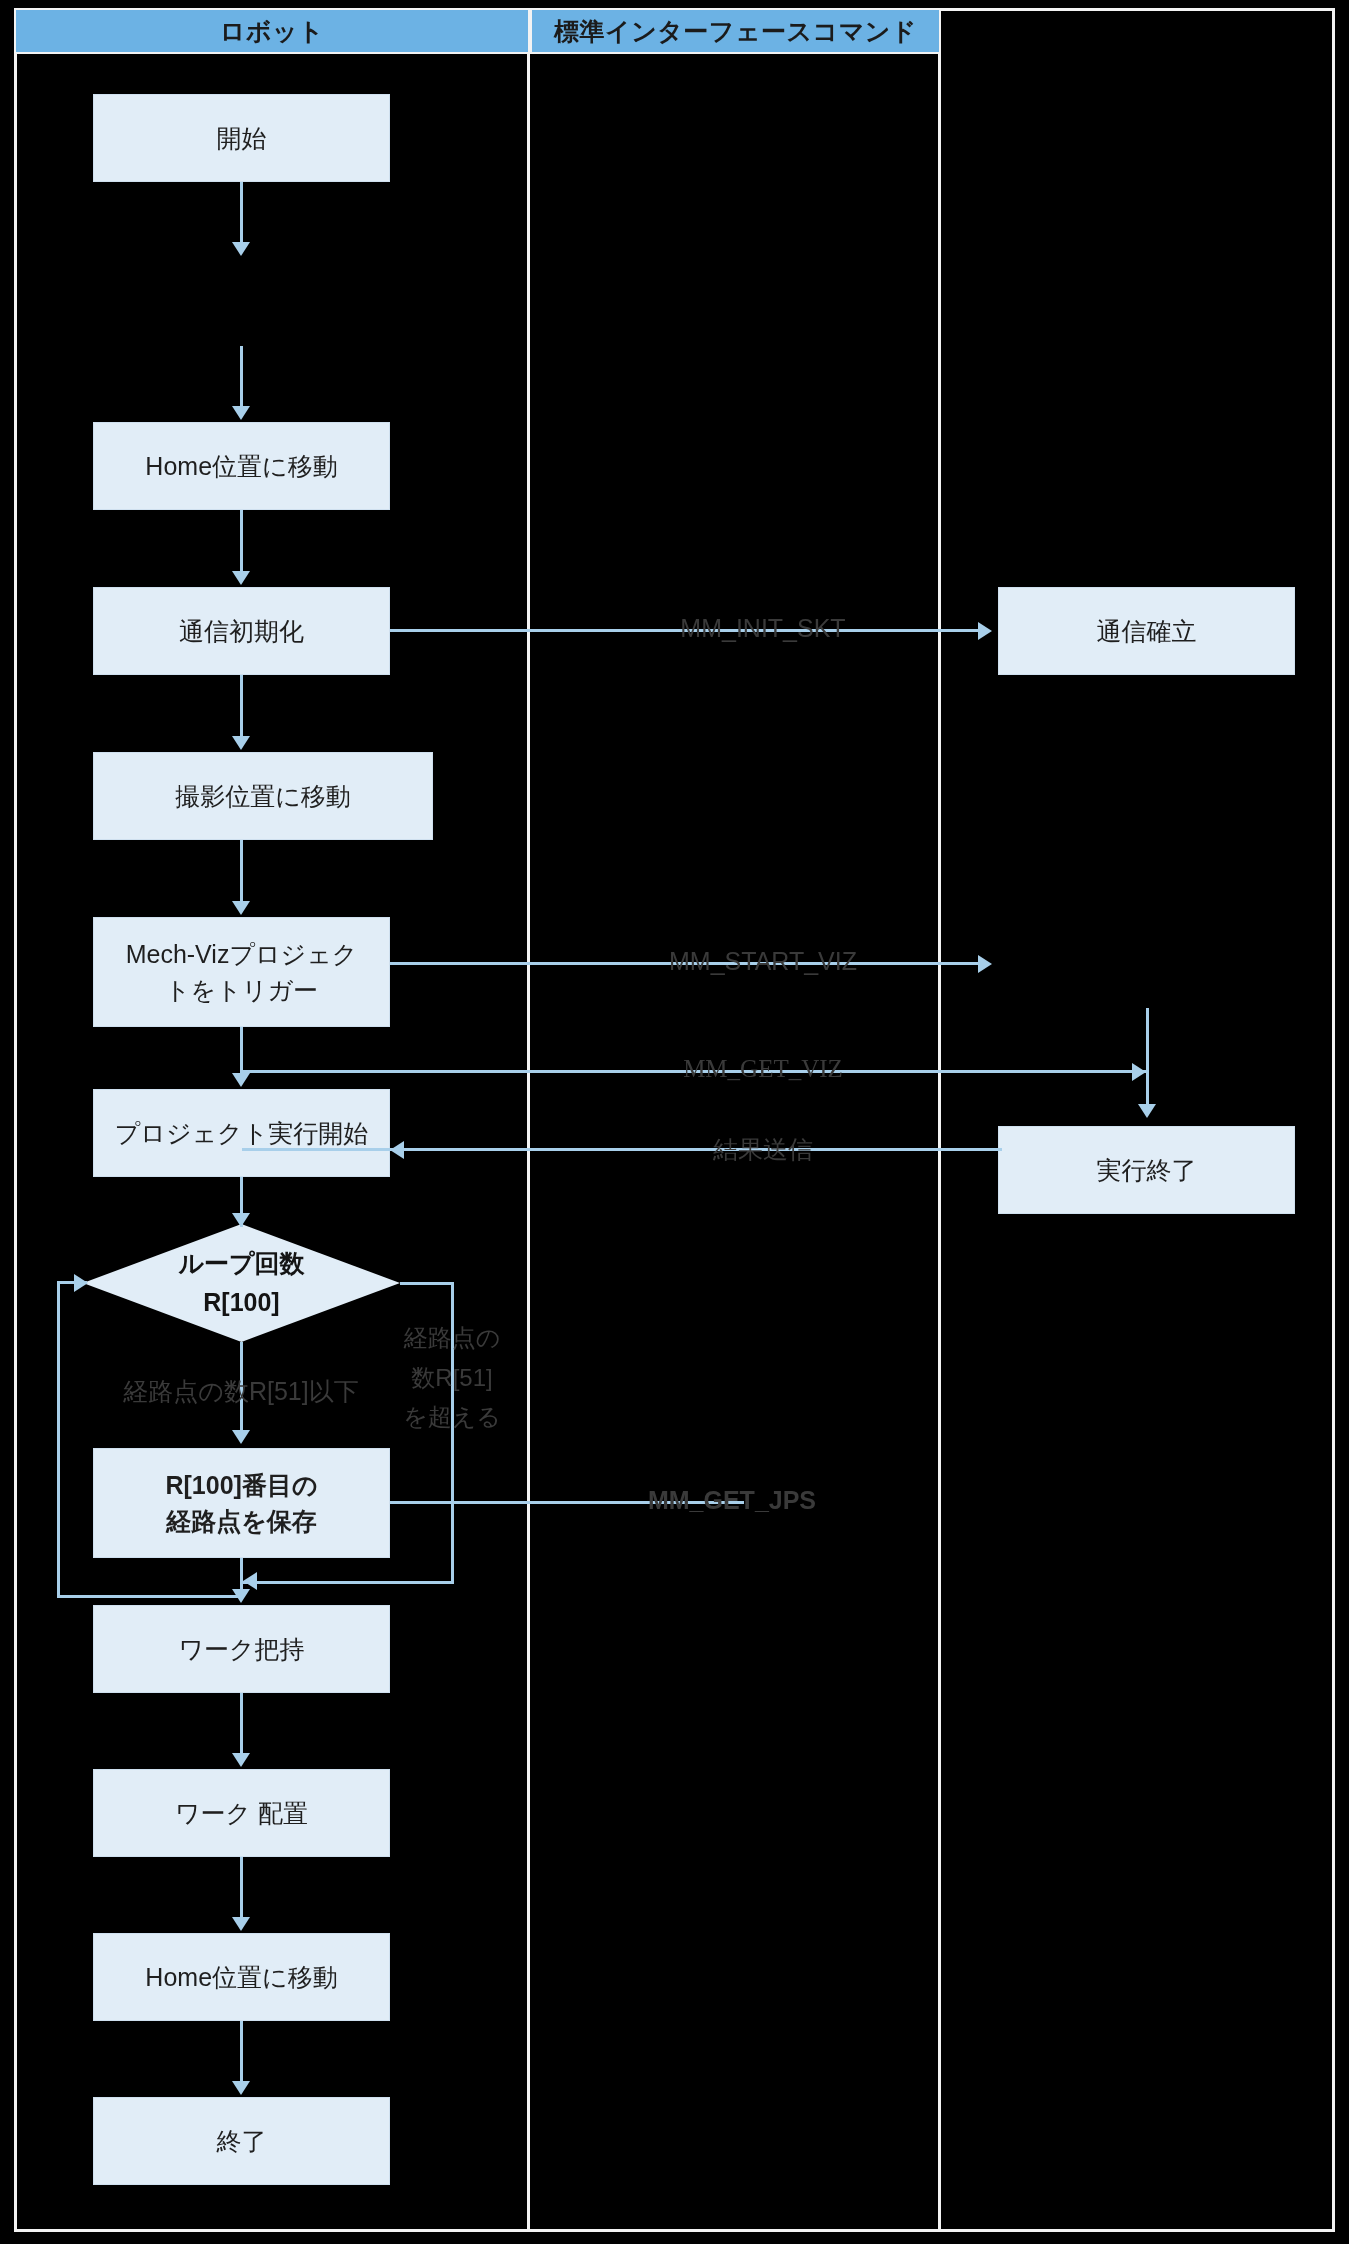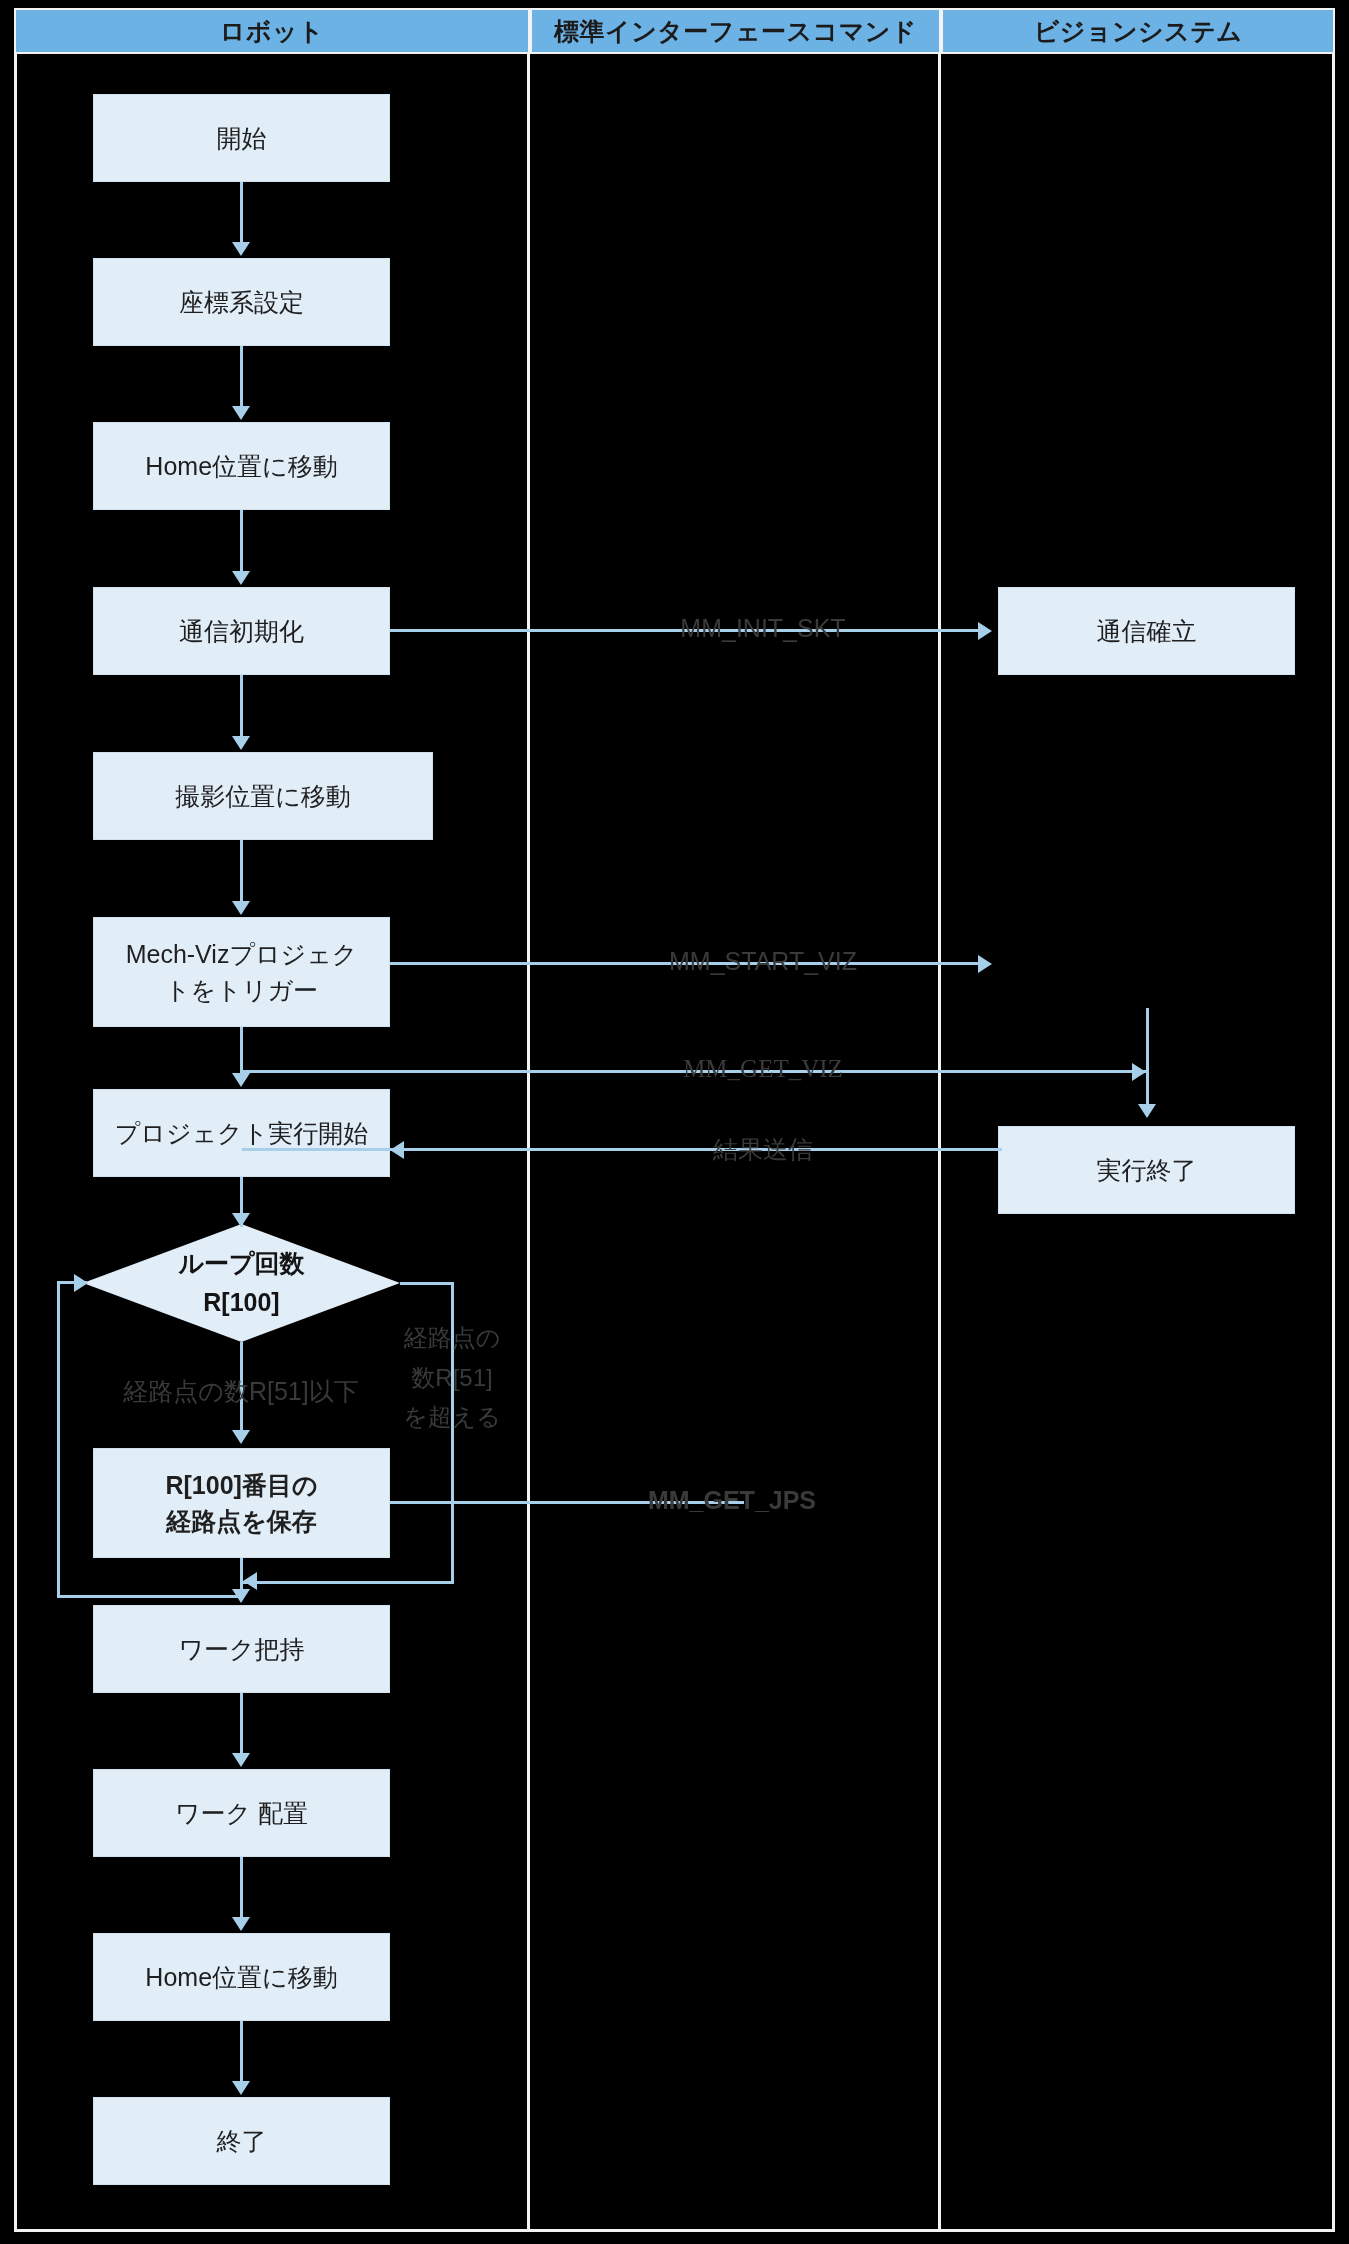--- a/index.html
+++ b/index.html
@@ -69,32 +69,28 @@
 </style>
 </head>
 <body>
 
 <div id="stage">
 
   <div class="lane-frame"></div>
 
   <div class="lane-header" style="left:14px;width:516px;">ロボット</div>
   <div class="lane-header" style="left:530px;width:411px;">標準インターフェースコマンド</div>
-  <div class="lane-header" style="left:941px;width:394px;">ビジョンシステム</div>
 
   <div class="lane-div" style="left:527px;"></div>
   <div class="lane-div" style="left:938px;"></div>
 
   <div class="node" style="left:93px;top:94px;width:297px;height:88px;">
     <span class="txt">開始</span>
   </div>
 
-  <div class="node" style="left:93px;top:258px;width:297px;height:88px;">
-    <span class="txt">座標系設定</span>
-  </div>
 
   <div class="node" style="left:93px;top:422px;width:297px;height:88px;">
     <span class="txt">Home位置に移動</span>
   </div>
 
   <div class="node" style="left:93px;top:587px;width:297px;height:88px;">
     <span class="txt">通信初期化</span>
   </div>
 
   <div class="node" style="left:93px;top:752px;width:340px;height:88px;">

